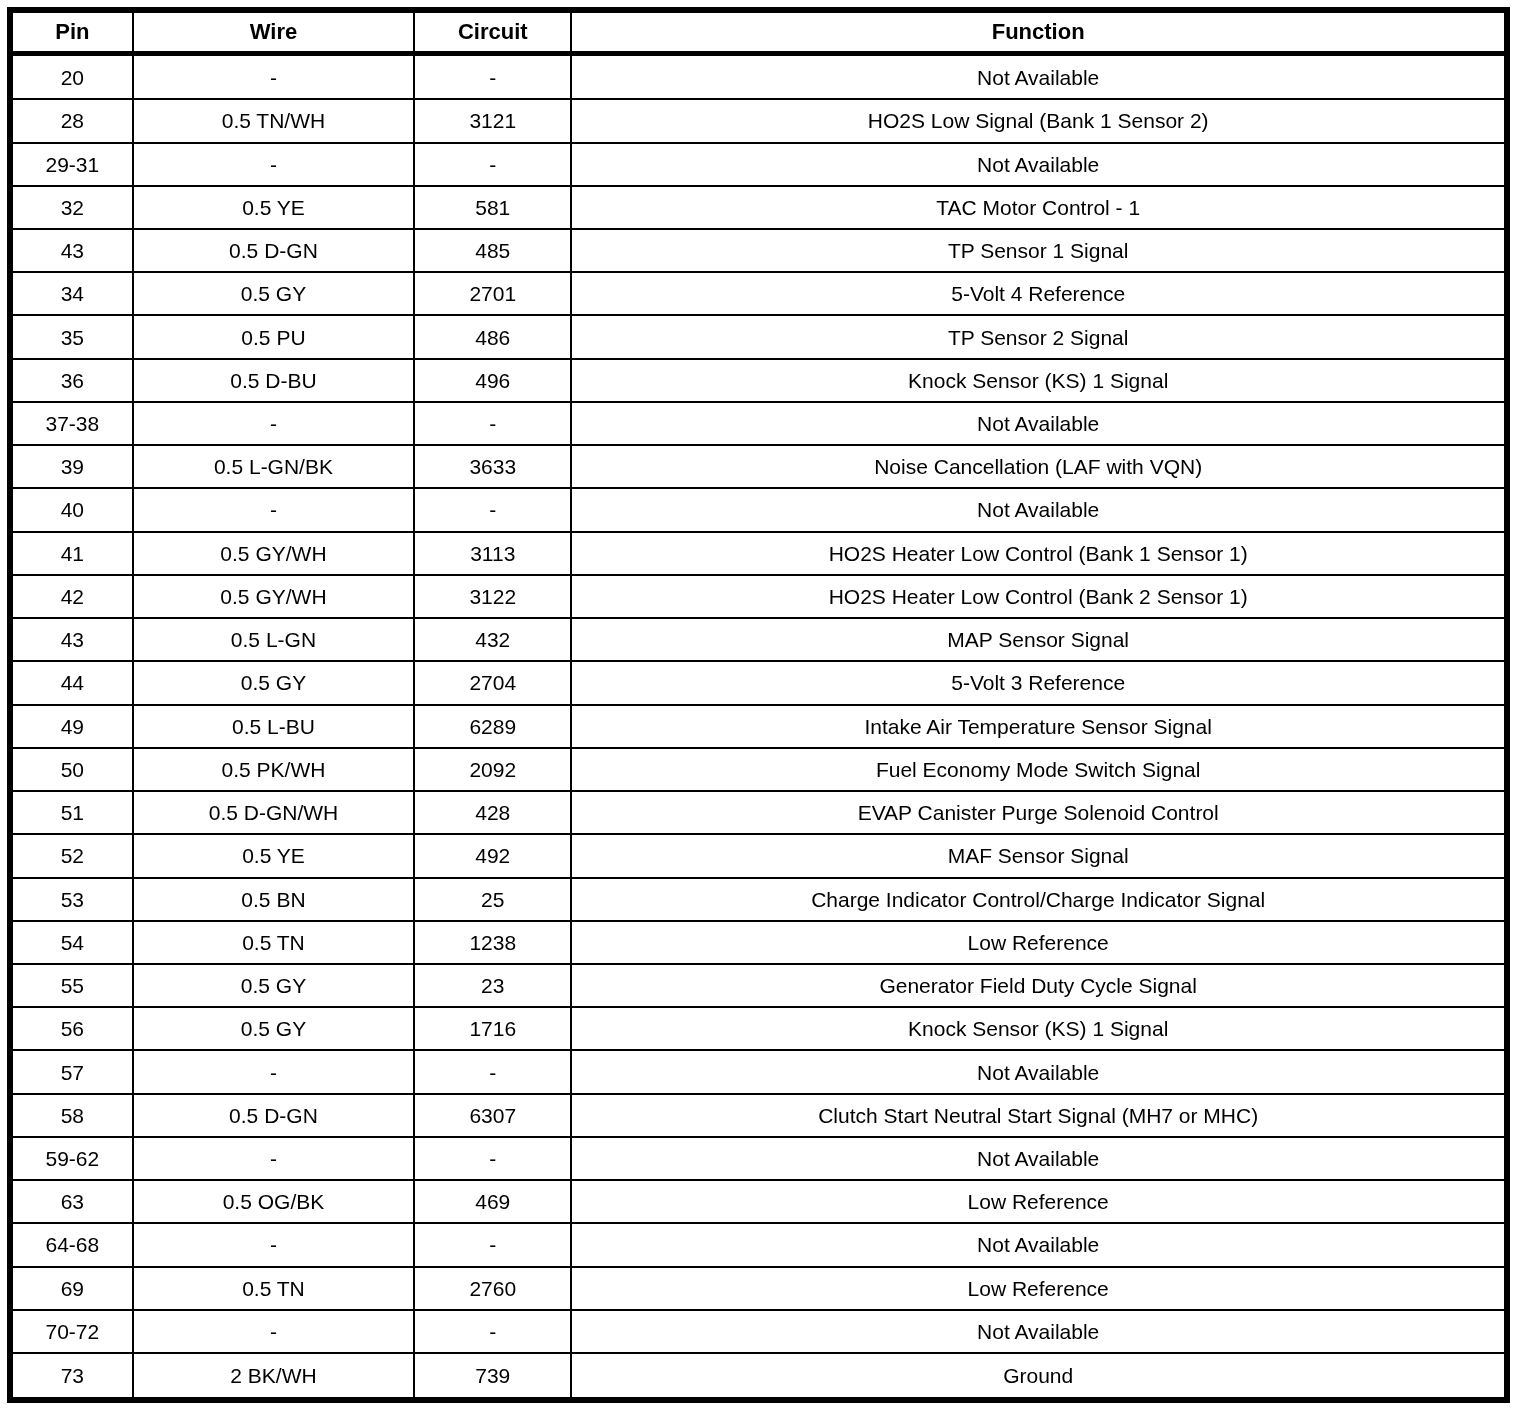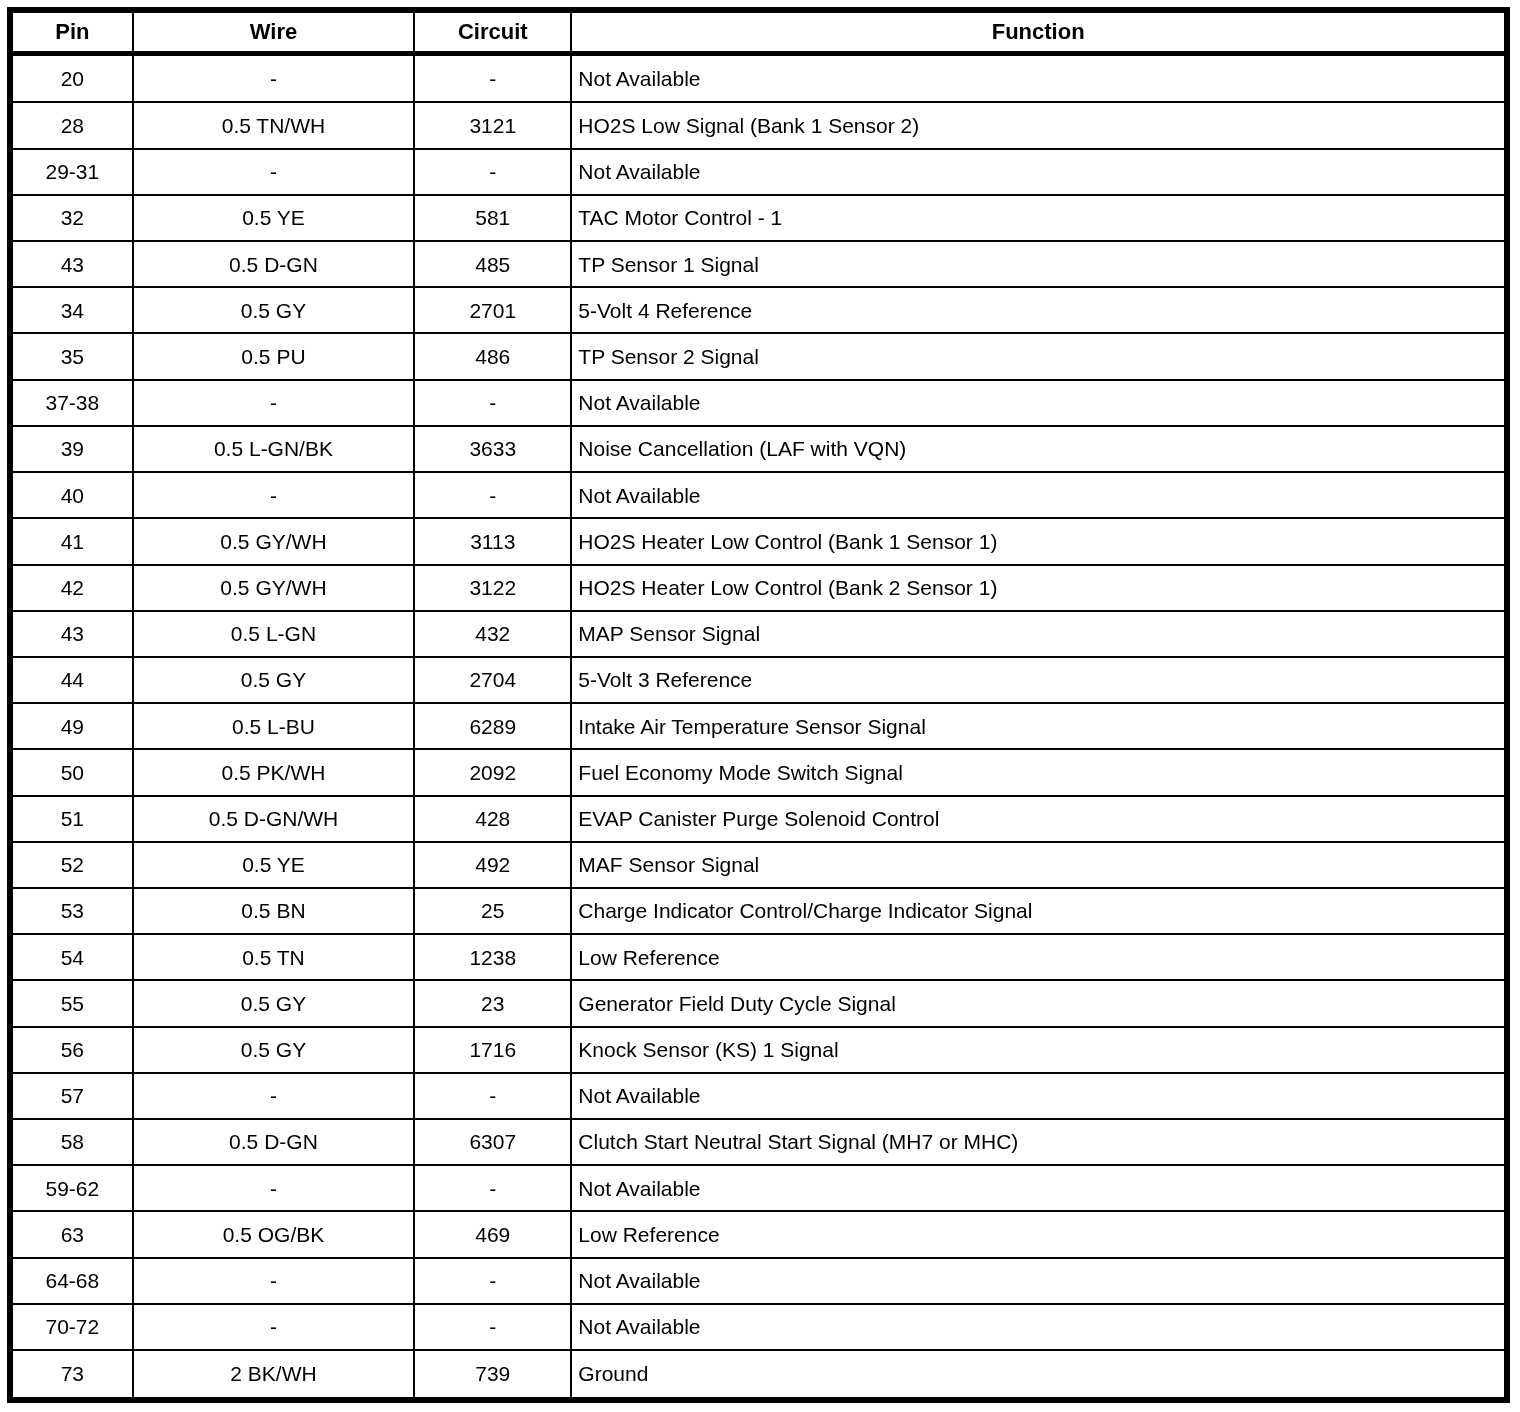--- a/index.html
+++ b/index.html
@@ -40,21 +40,21 @@
     vertical-align: middle;
   }
   table.pinout thead th {
     border-bottom: 5px solid #000000;
     font-weight: bold;
     font-size: 22px;
     text-align: center;
     height: 38px;
   }
   td.cell-center { text-align: center; }
-  td.cell-left   { text-align: left; padding-left: 8px; }
+  td.cell-left   { text-align: center; padding-left: 8px; }
 </style>
 </head>
 <body>
 
 <div class="page">
   <div class="sheet">
     <table class="pinout">
       <colgroup>
         <col style="width:8.2%">
         <col style="width:18.8%">
@@ -106,20 +106,26 @@
             <td class="cell-center">2701</td>
             <td class="cell-left">5-Volt 4 Reference</td>
           </tr>
           <tr>
             <td class="cell-center">35</td>
             <td class="cell-center">0.5 PU</td>
             <td class="cell-center">486</td>
             <td class="cell-left">TP Sensor 2 Signal</td>
           </tr>
           <tr>
+            <td class="cell-center">36</td>
+            <td class="cell-center">0.5 D-BU</td>
+            <td class="cell-center">496</td>
+            <td class="cell-left">Knock Sensor (KS) 1 Signal</td>
+          </tr>
+          <tr>
             <td class="cell-center">37-38</td>
             <td class="cell-center">-</td>
             <td class="cell-center">-</td>
             <td class="cell-left">Not Available</td>
           </tr>
           <tr>
             <td class="cell-center">39</td>
             <td class="cell-center">0.5 L-GN/BK</td>
             <td class="cell-center">3633</td>
             <td class="cell-left">Noise Cancellation (LAF with VQN)</td>
@@ -224,20 +230,26 @@
             <td class="cell-center">63</td>
             <td class="cell-center">0.5 OG/BK</td>
             <td class="cell-center">469</td>
             <td class="cell-left">Low Reference</td>
           </tr>
           <tr>
             <td class="cell-center">64-68</td>
             <td class="cell-center">-</td>
             <td class="cell-center">-</td>
             <td class="cell-left">Not Available</td>
+          </tr>
+          <tr>
+            <td class="cell-center">69</td>
+            <td class="cell-center">0.5 TN</td>
+            <td class="cell-center">2760</td>
+            <td class="cell-left">Low Reference</td>
           </tr>
           <tr>
             <td class="cell-center">70-72</td>
             <td class="cell-center">-</td>
             <td class="cell-center">-</td>
             <td class="cell-left">Not Available</td>
           </tr>
           <tr>
             <td class="cell-center">73</td>
             <td class="cell-center">2 BK/WH</td>

